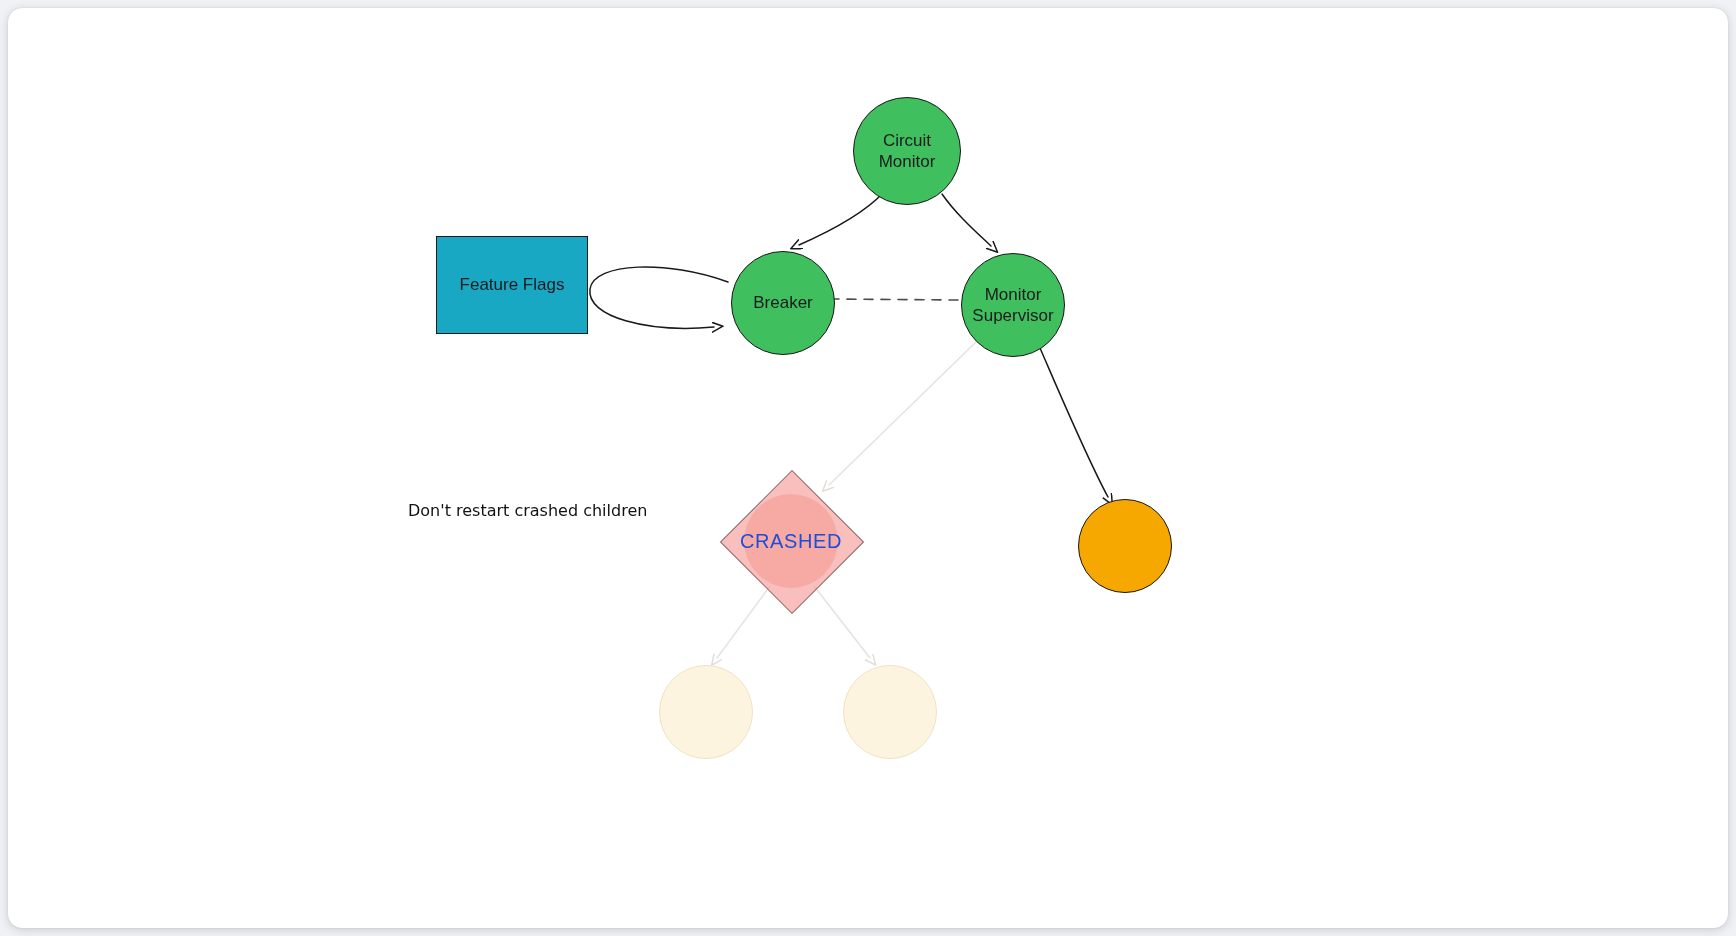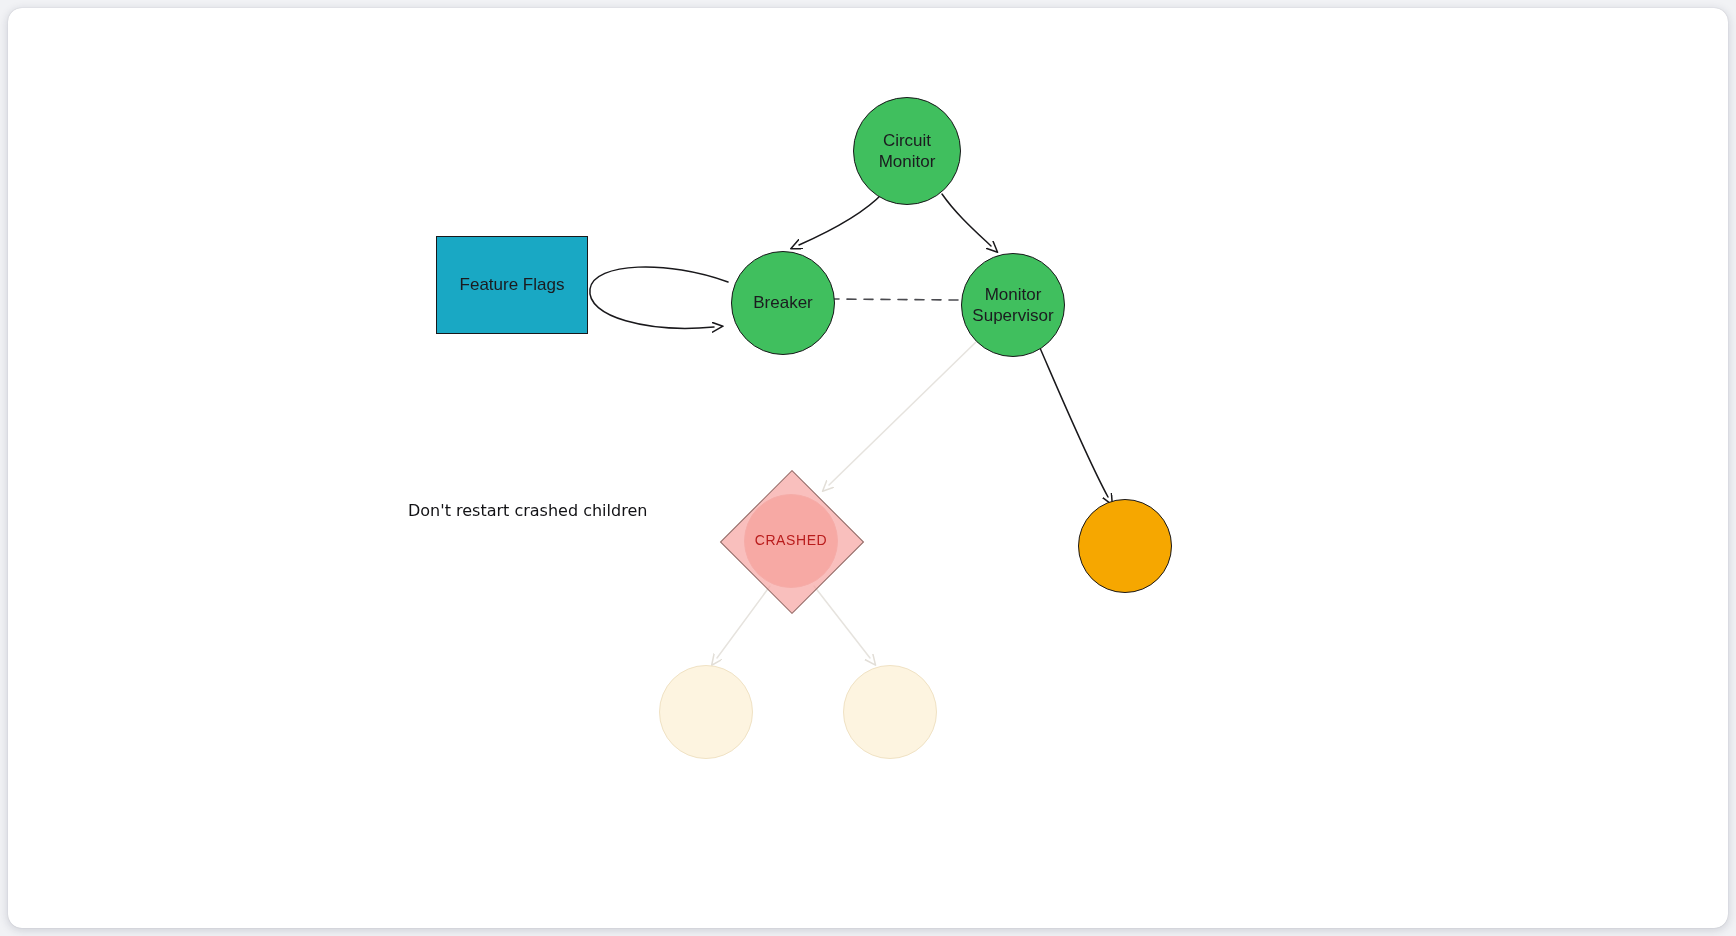--- a/index.html
+++ b/index.html
@@ -70,22 +70,22 @@
     left:716px;top:466px;width:134px;height:134px;
   }
   #node-crashed .diamond-face{
     position:absolute;left:17px;top:17px;width:100px;height:100px;
     background:rgba(247,166,163,.72);
     border:1.4px solid #8a6a66;
     transform:rotate(45deg);
   }
   #node-crashed .node-label{
     position:relative;z-index:2;
-    font-size:14px;letter-spacing:.6px;
-    color:#b91c1c;
+    font-size:20px;letter-spacing:.6px;
+    color:#1d4ed8;
   }
   
   #annotation{
     position:absolute;left:400px;top:447px;width:340px;
     font-family:"DejaVu Sans",sans-serif;
     font-size:16px;line-height:1.48;color:#121215;margin-top:44px;
   }
   #annotation span{display:block;}
 </style>
 </head>

